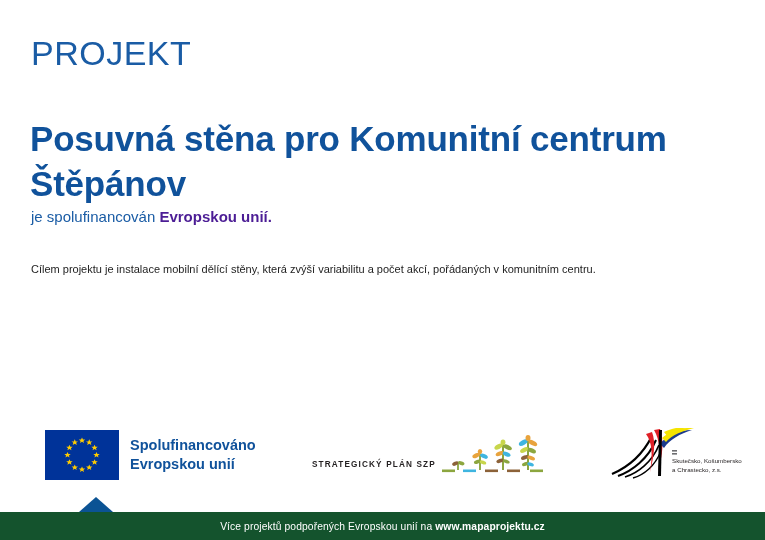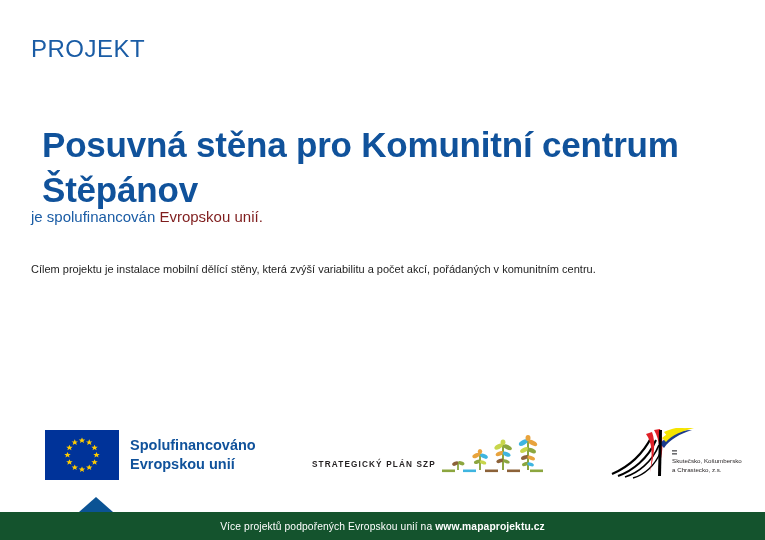--- a/index.html
+++ b/index.html
@@ -19,55 +19,54 @@
     position: absolute;
     inset: 0;
     background: #ffffff;
   }
 
   
   .kicker {
     position: absolute;
     left: 31px;
     top: 36px;
-    font-size: 24px;
+    font-size: 34px;
     font-weight: 300;
     letter-spacing: 0.5px;
     color: #1A5CA5;
     line-height: 1.05;
     white-space: nowrap;
   }
 
   
   .title {
     position: absolute;
     left: 30px;
-    top: 100px;
+    top: 94px;
     width: 640px;
     font-size: 35px;
     font-weight: bold;
     color: #10529B;
     line-height: 1.28;
     letter-spacing: -0.2px;
-    margin-left: 12px;
   }
 
   
   .cofin {
     position: absolute;
     left: 31px;
     top: 207px;
     font-size: 15px;
     color: #1A5CA5;
     line-height: 1.3;
     white-space: nowrap;
   }
   .cofin .strong {
-    font-weight: normal;
-    color: #7f1d1d;
+    font-weight: bold;
+    color: #4c1d95;
   }
 
   
   .desc {
     position: absolute;
     left: 31px;
     top: 250px;
     width: 706px;
     font-size: 11px;
     color: #1d1d1d;

